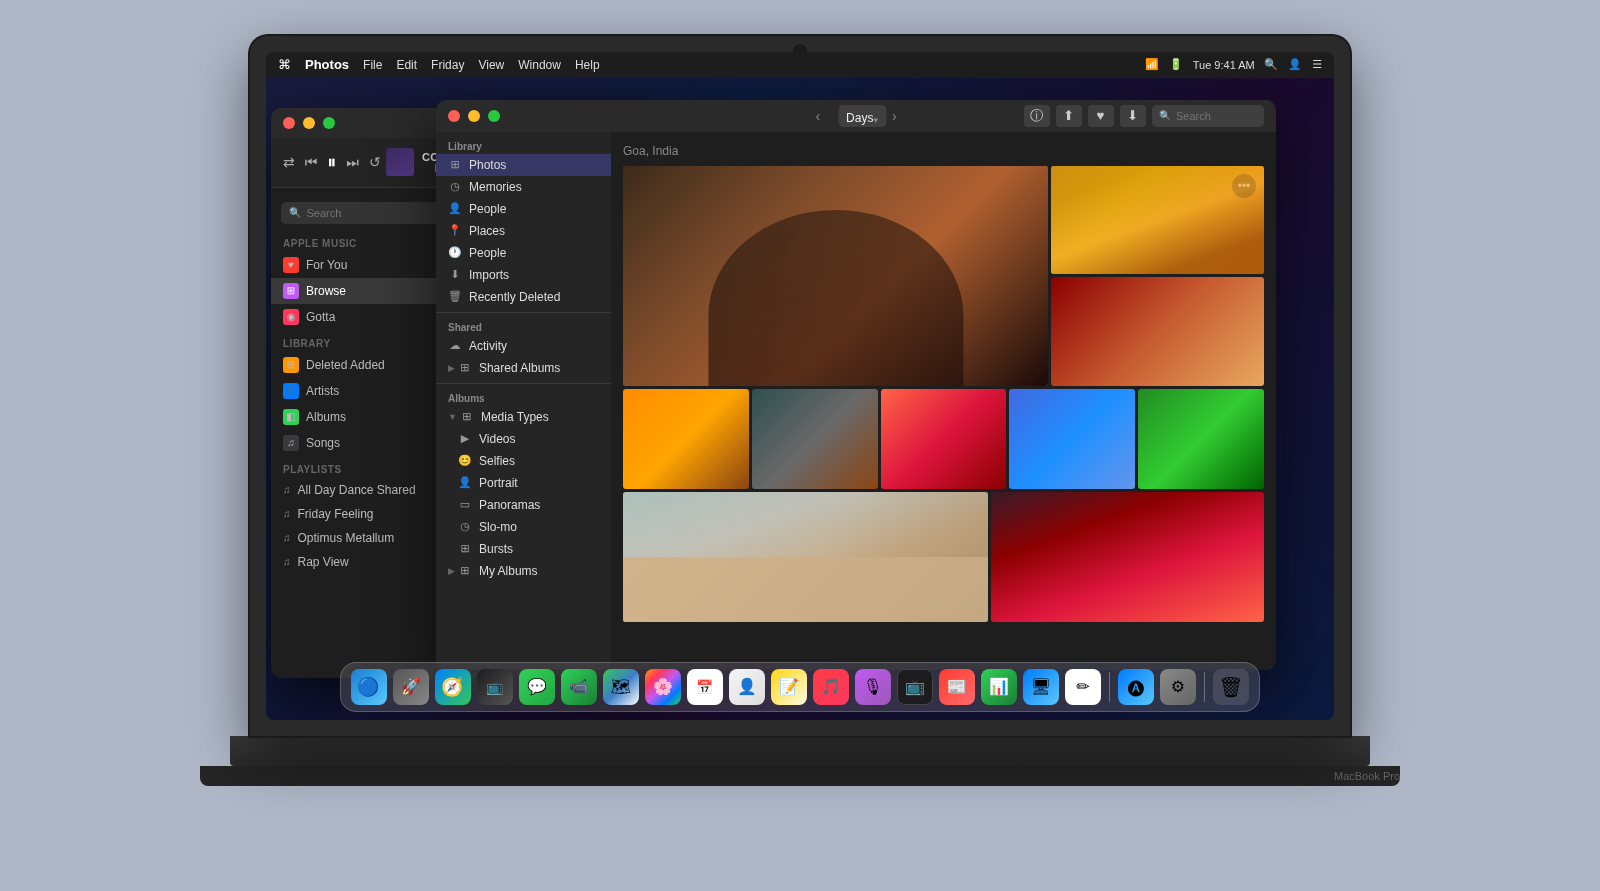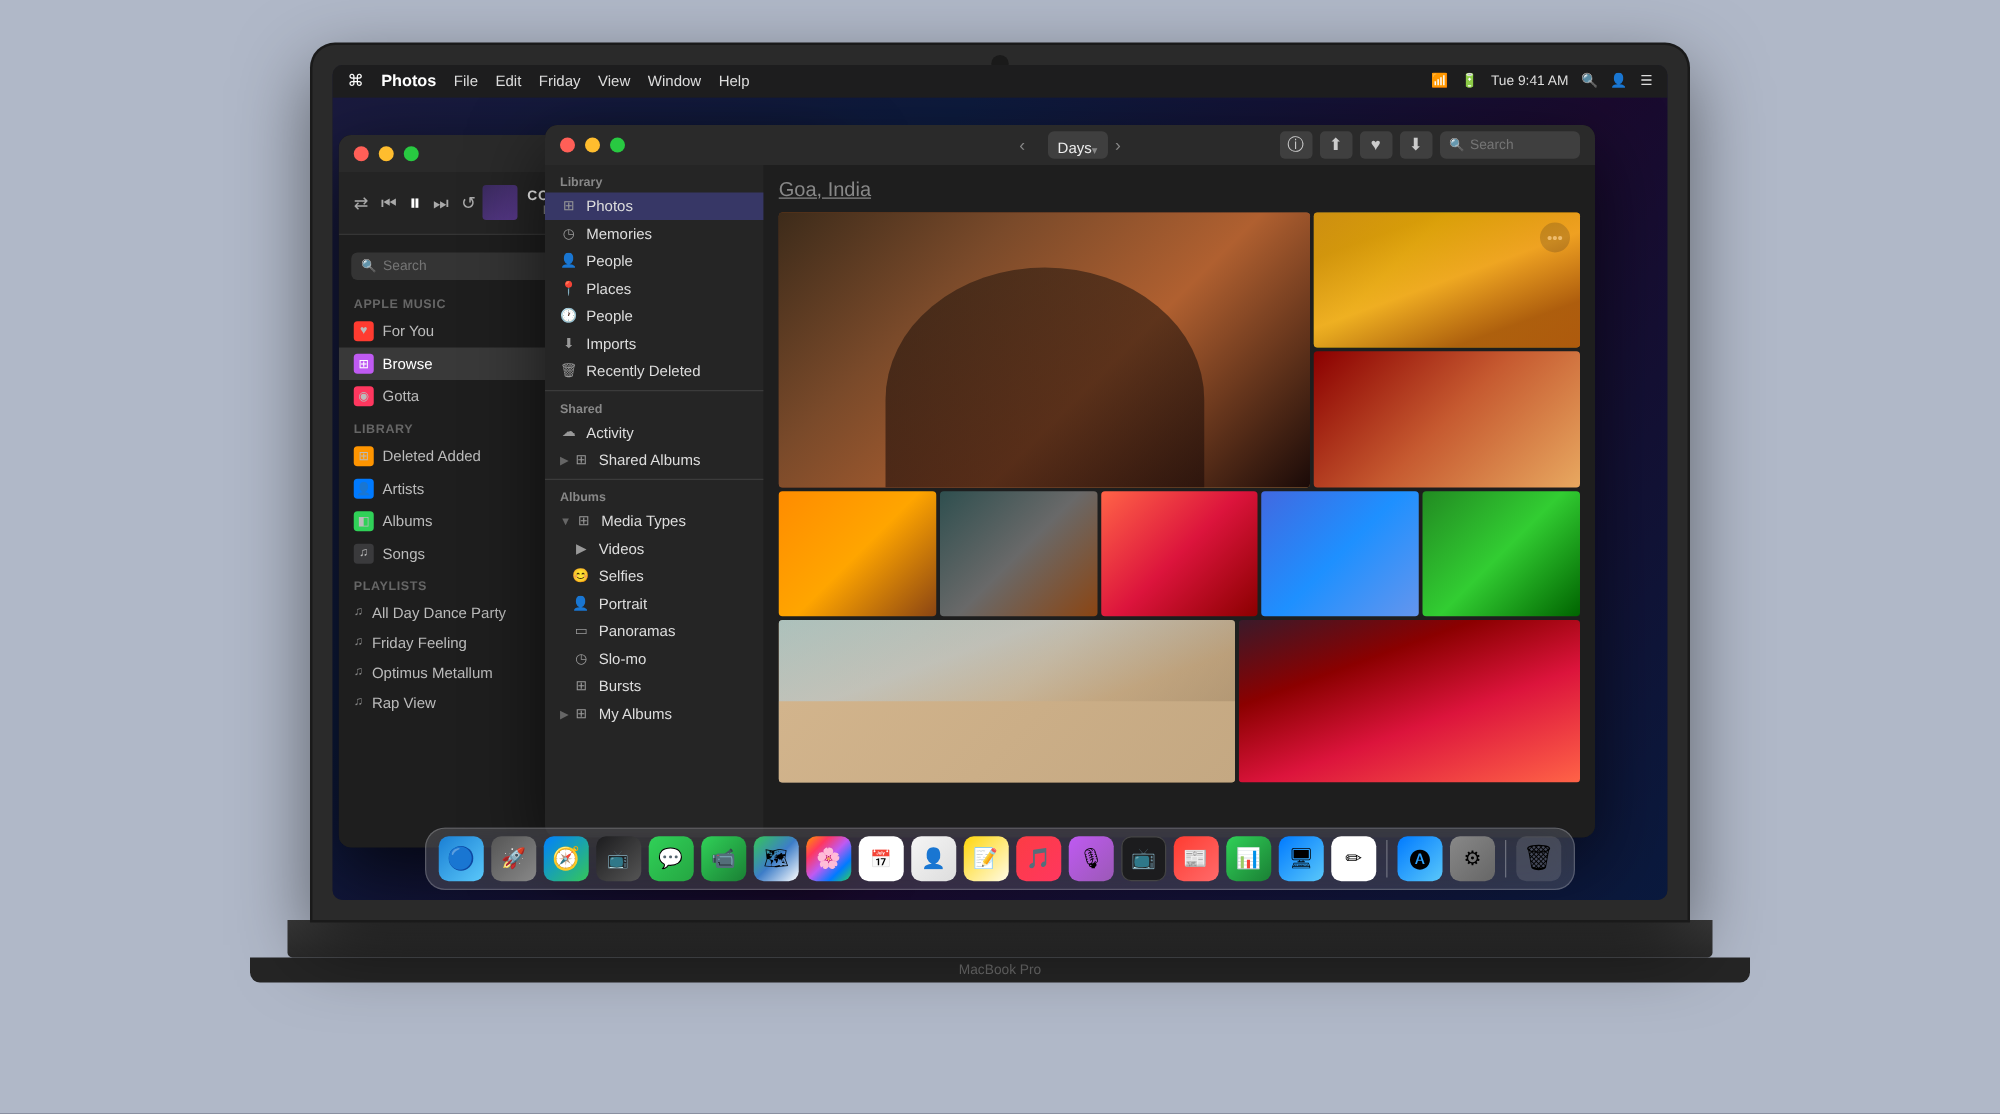--- a/index.html
+++ b/index.html
@@ -454,21 +454,21 @@
       background: linear-gradient(180deg, #3a3a3a, #2a2a2a);
       border-radius: 0 0 4px 4px;
     }
 
     .macbook-label-area {
       width: 1200px;
       height: 20px;
       background: #252525;
       display: flex;
       align-items: center;
-      justify-content: center;
+      justify-content: flex-end;
       border-radius: 0 0 8px 8px;
     }
 
     .macbook-label {
       font-size: 11px;
       color: #666;
       font-weight: 500;
     }
 
     
@@ -621,21 +621,21 @@
                 <span>Albums</span>
               </div>
               <div class="music-sidebar-item">
                 <div class="music-icon icon-dark">♫</div>
                 <span>Songs</span>
               </div>
 
               <div class="music-section-header">Playlists</div>
               <div class="music-sidebar-item">
                 <span style="font-size:10px; color:#888;">♫</span>
-                <span>All Day Dance Party</span>
+                <span>All Day Dance Shared</span>
               </div>
               <div class="music-sidebar-item">
                 <span style="font-size:10px; color:#888;">♫</span>
                 <span>Friday Feeling</span>
               </div>
               <div class="music-sidebar-item">
                 <span style="font-size:10px; color:#888;">♫</span>
                 <span>Optimus Metallum</span>
               </div>
               <div class="music-sidebar-item">
@@ -785,21 +785,21 @@
               <div class="dropdown-item">
                 <span class="dropdown-arrow">▶</span>
                 <span class="dropdown-icon">⊞</span>
                 <span>My Albums</span>
               </div>
             </div>
 
             <div style="flex:1; overflow:hidden; background:#1e1e1e; padding:12px;">
 
               <div style="margin-bottom:8px;">
-                <div style="font-size:16px; color:#888;text-decoration:underline;">Goa, India</div>
+                <div style="font-size:12px; color:#888;">Goa, India</div>
               </div>
 
               <div style="display:flex; gap:3px; height:220px;">
 
                 <div style="flex:2; background:linear-gradient(135deg, #8B4513, #A0522D, #cd853f); border-radius:3px; position:relative; overflow:hidden;">
                   <div style="position:absolute; inset:0; background:linear-gradient(135deg, #3d2b1a 0%, #7a4a2a 30%, #b06030 60%, #1a0a08 100%);"></div>
 
                   <div style="position:absolute; bottom:0; left:50%; transform:translateX(-50%); width:60%; height:80%; background:linear-gradient(180deg, #2a1a10, #1a0a08); border-radius:50% 50% 0 0 / 60% 60% 0 0; opacity:0.6;"></div>
                 </div>
 

